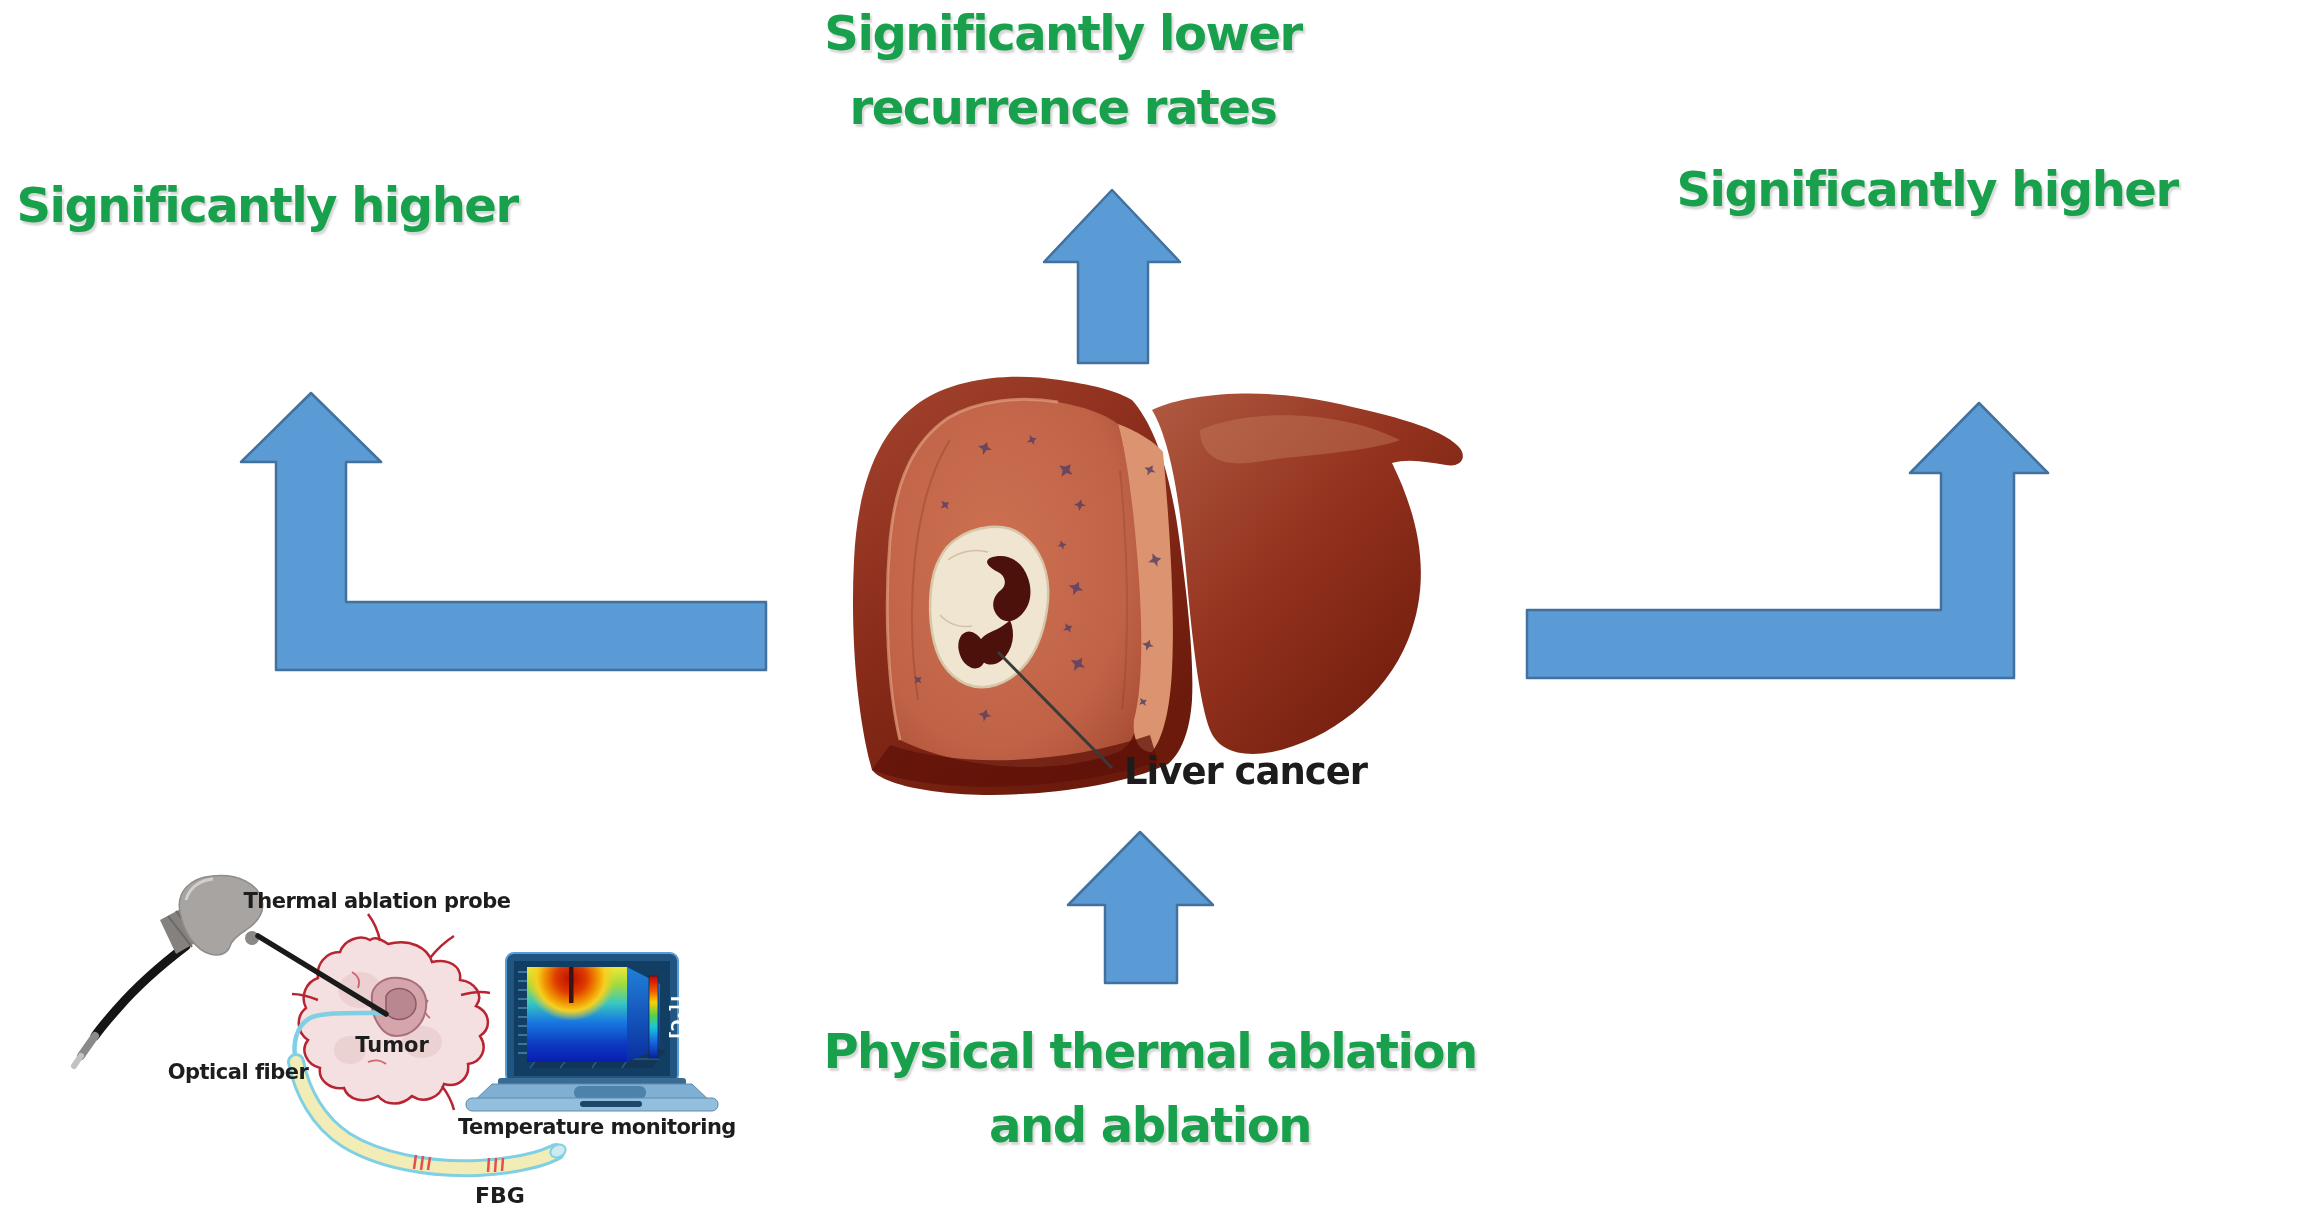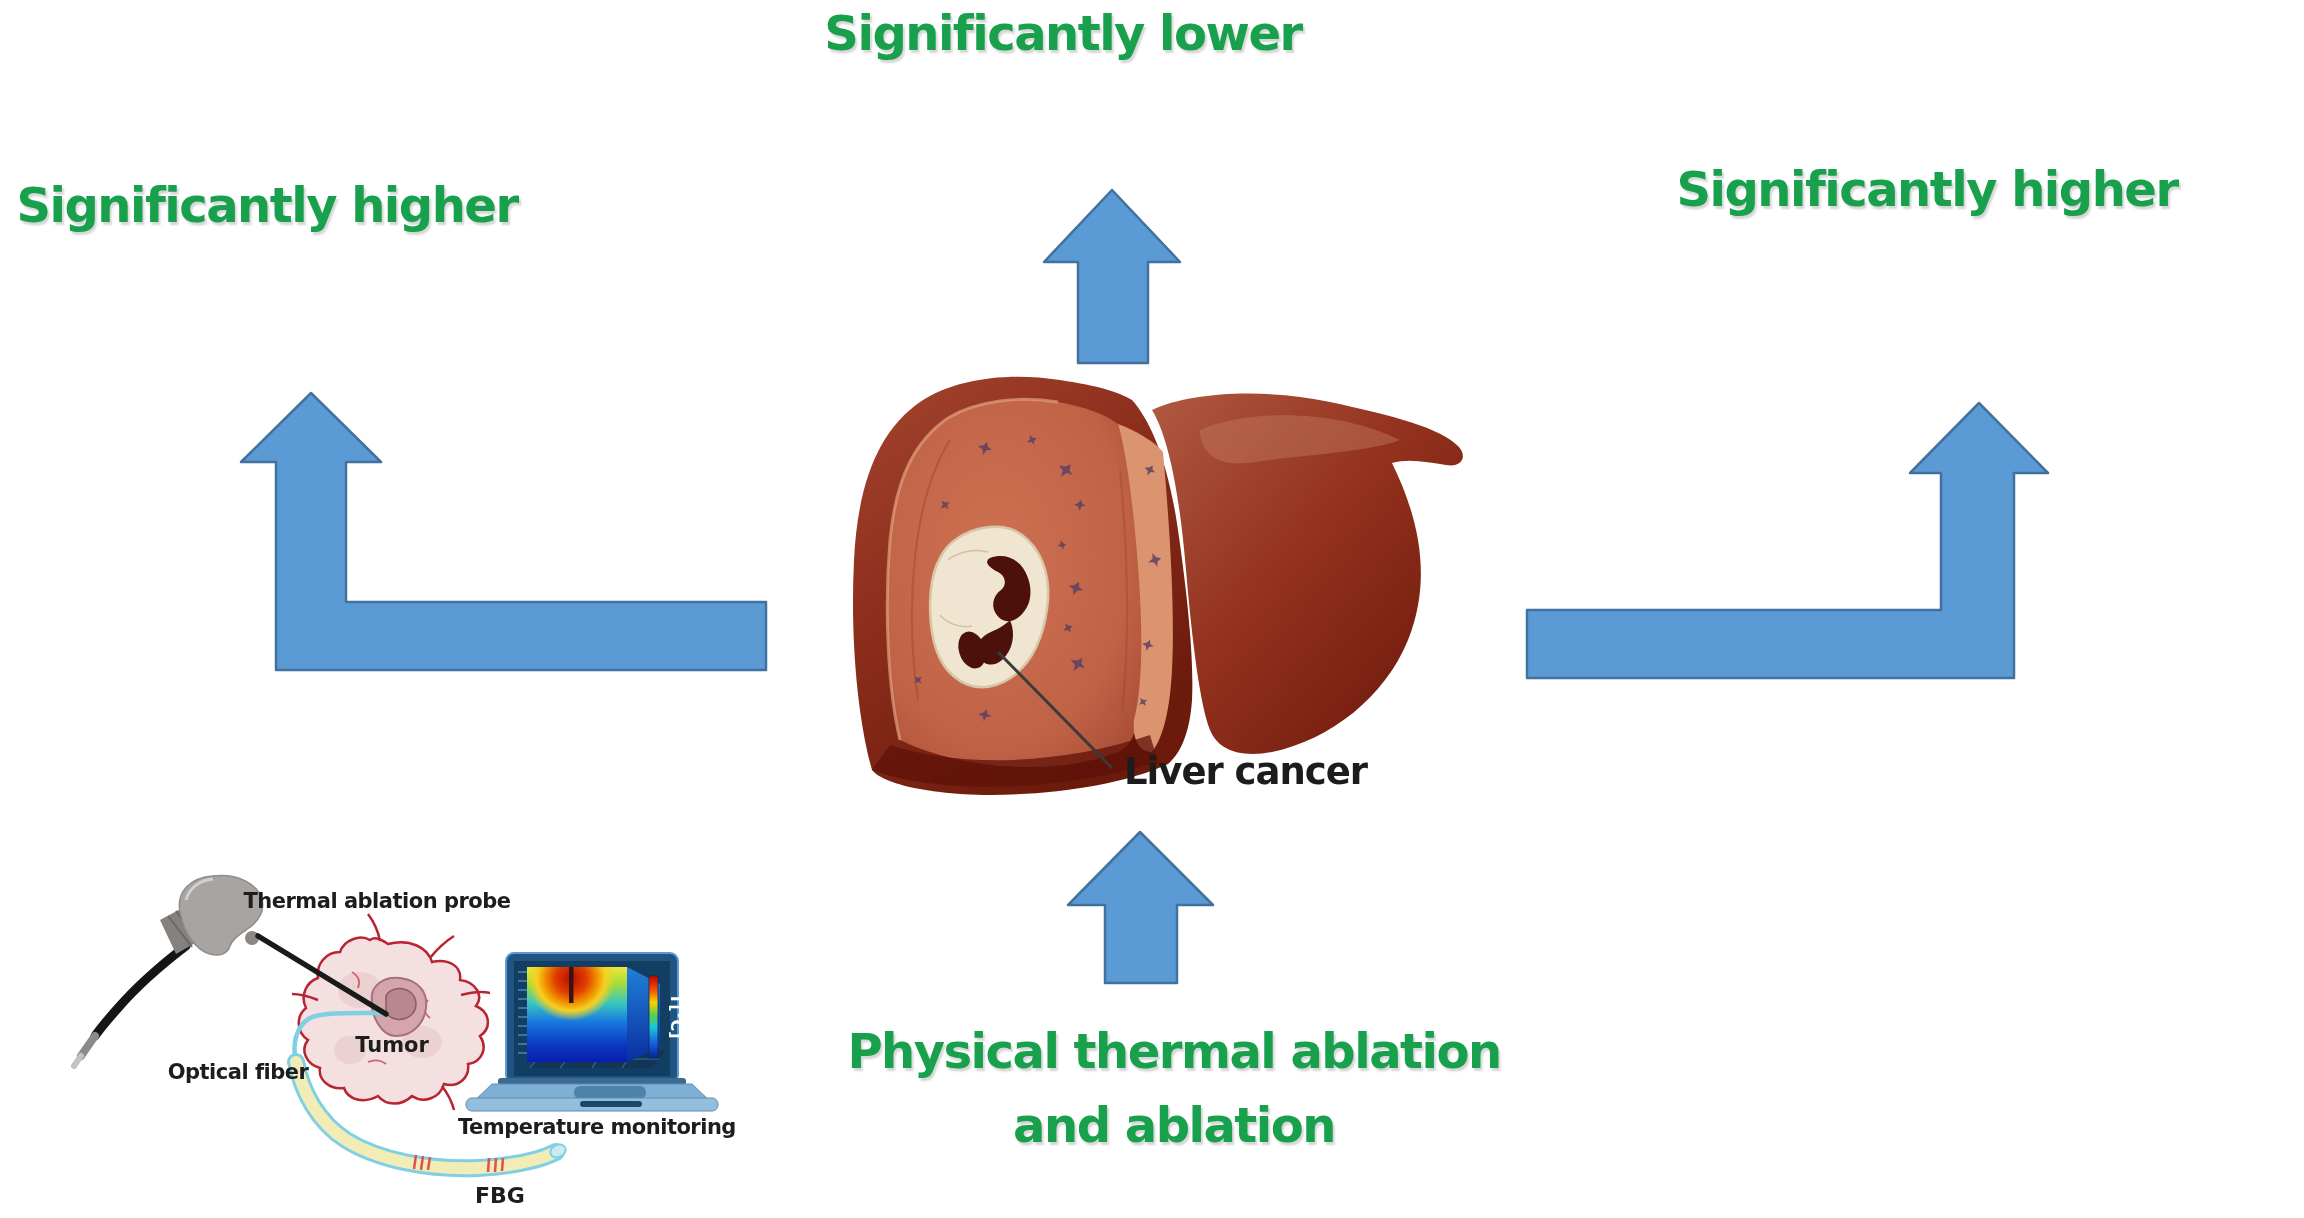--- a/index.html
+++ b/index.html
@@ -9,38 +9,39 @@
   }
   .headline{
     position:absolute;text-align:center;font-weight:bold;
     font-size:48px;line-height:74px;letter-spacing:-1.5px;color:#18a04c;
     text-shadow:2px 3px 2px rgba(120,120,120,0.30);
     white-space:nowrap;
   }
   .hl-topleft{left:7px;top:168px;width:520px;}
   .hl-topcenter{left:803px;top:-4px;width:520px;}
   .hl-topright{left:1667px;top:152px;width:520px;}
-  .hl-bottom{left:764px;top:1014px;width:820px;}
+  .hl-bottom{left:740px;top:1014px;width:820px;}
   svg{position:absolute;display:block;}
   .svg-arrows{left:0;top:0;}
   .svg-liver{left:840px;top:360px;}
   .svg-panel{left:60px;top:860px;}
   text{font-family:"DejaVu Sans","Liberation Sans",sans-serif;}
 </style>
 </head>
 <body>
 
 <div class="canvas">
 
   <div class="headline hl-topleft">
     <div>Significantly higher</div>
   </div>
 
   <div class="headline hl-topcenter">
     <div>Significantly lower</div>
+    <div>recurrence rates</div>
   </div>
 
   <div class="headline hl-topright">
     <div>Significantly higher</div>
   </div>
 
   <div class="headline hl-bottom">
     <div>Physical thermal ablation</div>
     <div>and ablation</div>
   </div>

